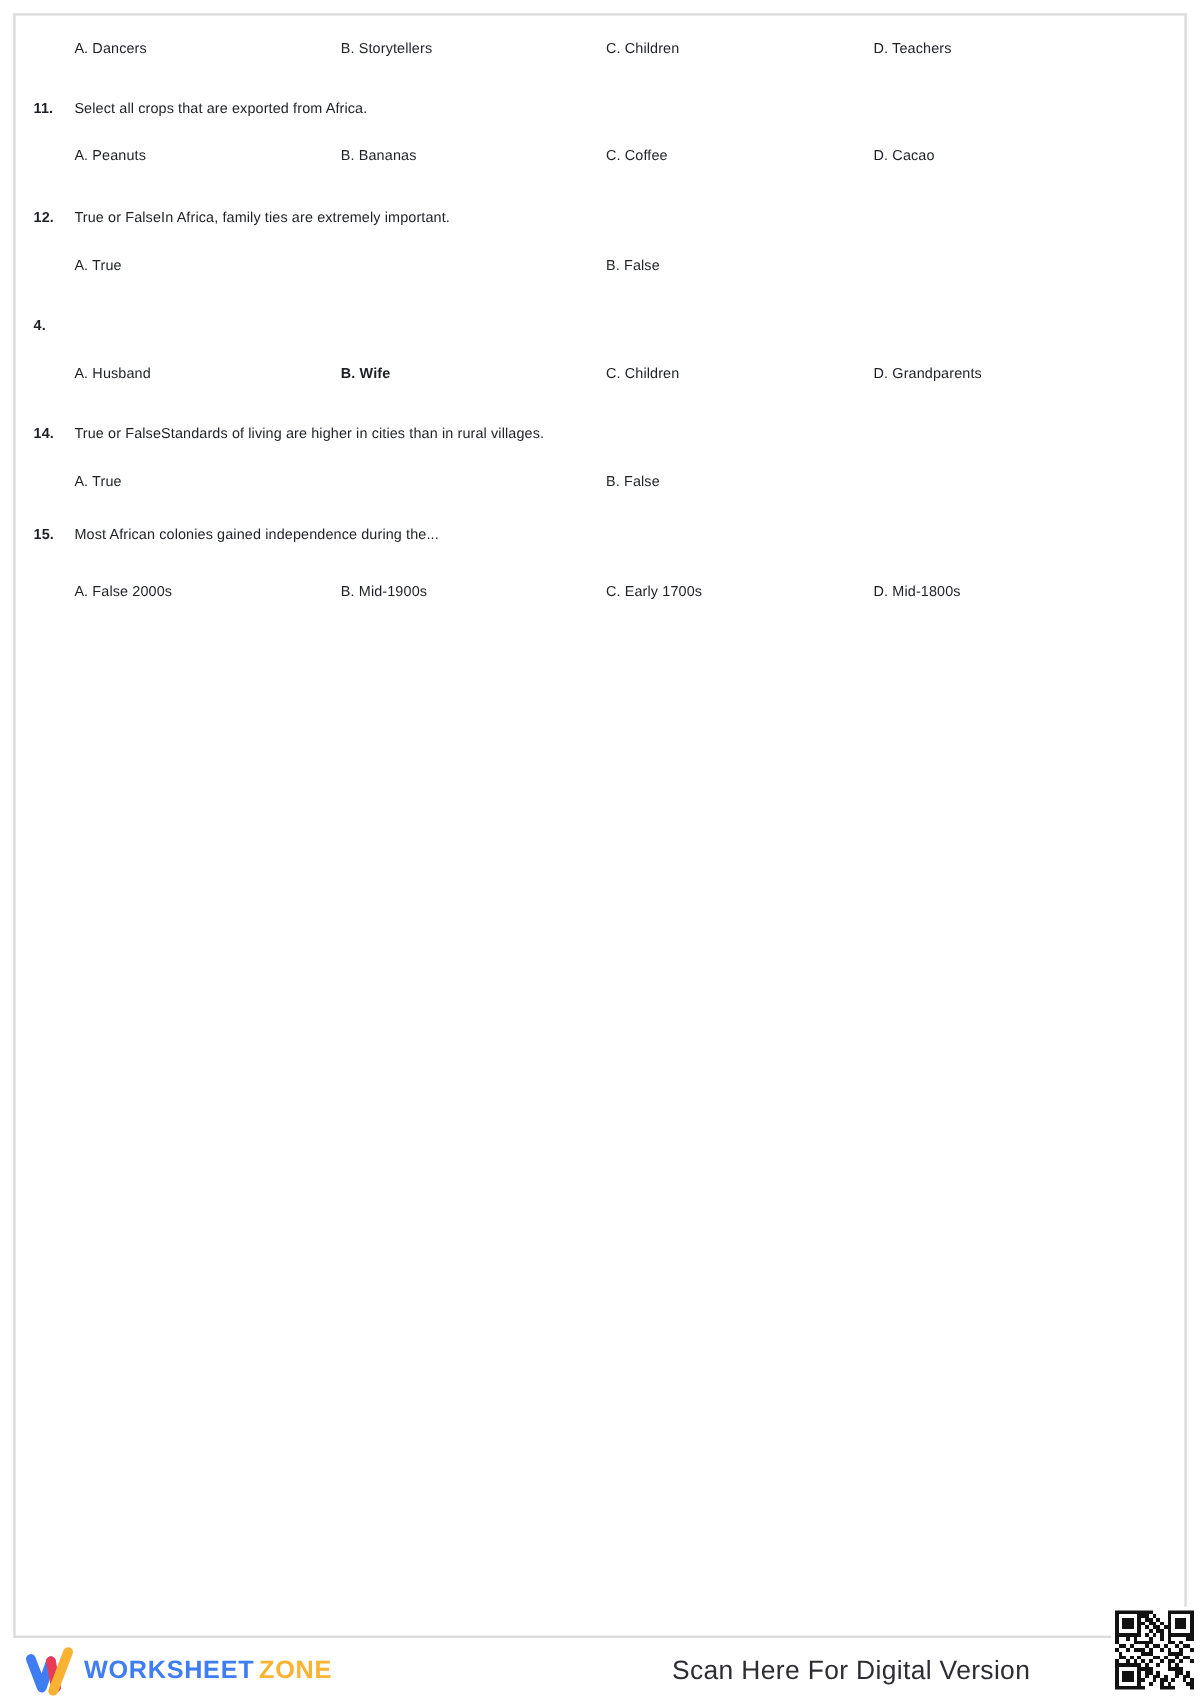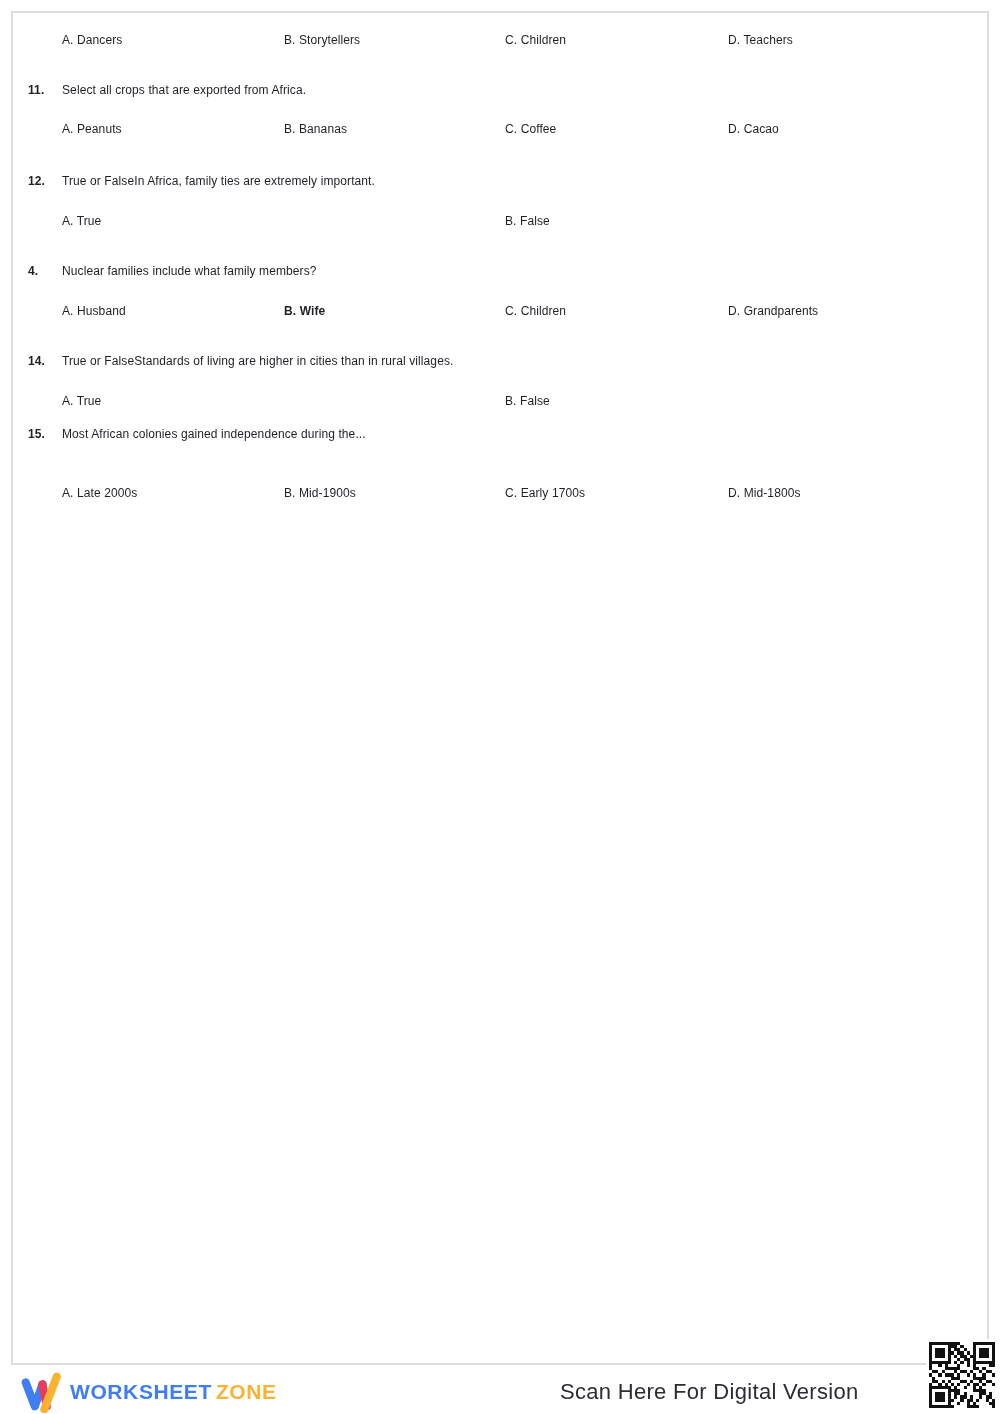--- a/index.html
+++ b/index.html
@@ -82,42 +82,41 @@
     <div class="q-line" style="top: 171px;">
       <span class="q-num">12.</span>
       <span class="q-text">True or FalseIn Africa, family ties are extremely important.</span>
     </div>
     <div class="q-opts" style="top: 211px;">
       <span class="opt" style="left: 62px;">A. True</span>
       <span class="opt" style="left: 505px;">B. False</span>
     </div>
     <div class="q-line" style="top: 261px;">
       <span class="q-num">4.</span>
-      <span class="q-text">Nuclear families include what family members?</span>
     </div>
     <div class="q-opts" style="top: 301px;">
       <span class="opt" style="left: 62px;">A. Husband</span>
       <span class="opt" style="left: 284px; font-weight: bold;">B. Wife</span>
       <span class="opt" style="left: 505px;">C. Children</span>
       <span class="opt" style="left: 728px;">D. Grandparents</span>
     </div>
     <div class="q-line" style="top: 351px; padding-left: 48px;">
       <span class="q-num">14.</span>
       <span class="q-text">True or FalseStandards of living are higher in cities than in rural villages.</span>
     </div>
     <div class="q-opts" style="top: 391px;">
       <span class="opt" style="left: 62px;">A. True</span>
       <span class="opt" style="left: 505px;">B. False</span>
     </div>
-    <div class="q-line" style="top: 424px;">
+    <div class="q-line" style="top: 435px;">
       <span class="q-num">15.</span>
       <span class="q-text">Most African colonies gained independence during the...</span>
     </div>
     <div class="q-opts" style="top: 483px;">
-      <span class="opt" style="left: 62px;">A. Late 2000s</span>
+      <span class="opt" style="left: 62px;">A. False 2000s</span>
       <span class="opt" style="left: 284px;">B. Mid-1900s</span>
       <span class="opt" style="left: 505px;">C. Early 1700s</span>
       <span class="opt" style="left: 728px;">D. Mid-1800s</span>
     </div>
   </main>
 
 <div class="footer-logo">
   <svg class="logo-icon" width="42" height="42" viewBox="0 0 44 44" aria-hidden="true">
     <path d="M6 12 L15.5 37 L23.5 14" stroke="var(--blue)" stroke-width="8.5" fill="none" stroke-linecap="round" stroke-linejoin="round"></path>
     <path d="M23.5 14 L28 37" stroke="var(--red)" stroke-width="8.5" fill="none" stroke-linecap="round"></path>

